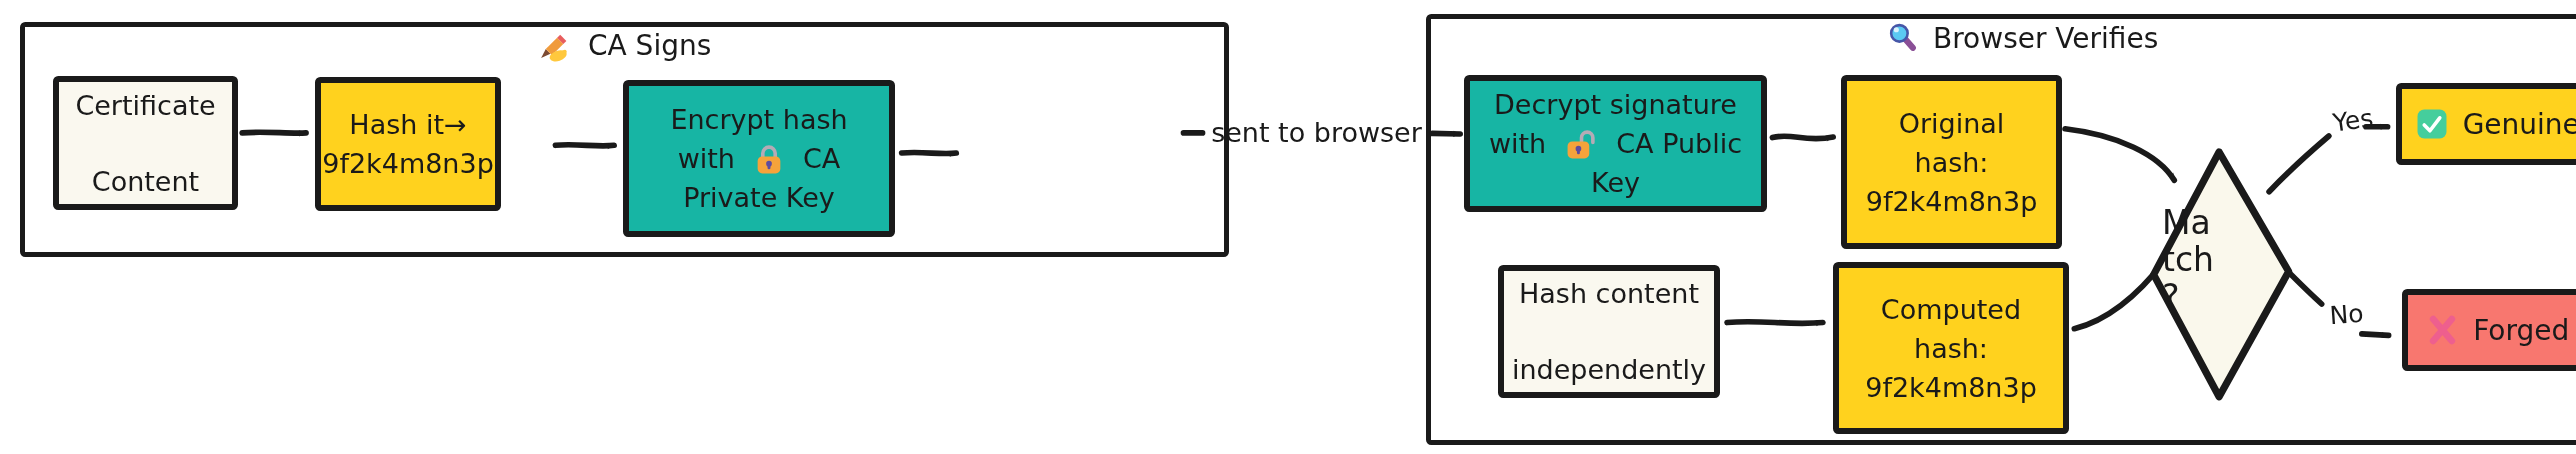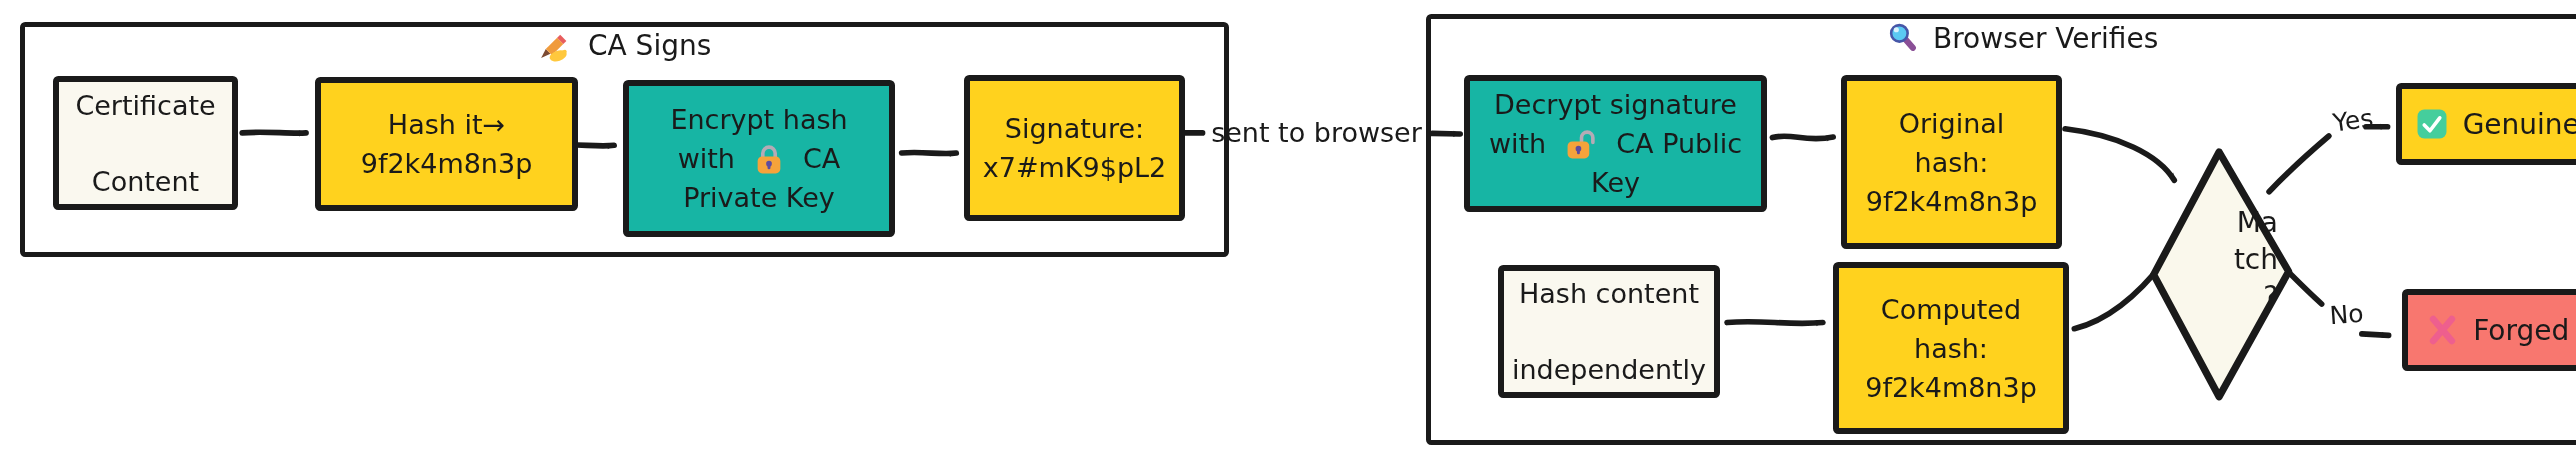--- a/index.html
+++ b/index.html
@@ -13,21 +13,21 @@
         text-align:center;font-size:27px;line-height:39px;z-index:3;}
   .bg-cream{background:#FAF8EF;gap:37px;}
   .bg-yellow{background:#FFD21E;}
   .bg-teal{background:#17B5A4;}
   .bg-red{background:#F8776F;}
   .iconline{display:flex;align-items:center;justify-content:center;gap:20px;}
   .result{flex-direction:row;gap:15.5px;font-size:28px;}
   .ptitle{position:absolute;display:flex;align-items:center;gap:18px;font-size:28px;z-index:3;}
   .floatlabel{position:absolute;z-index:3;font-size:27px;text-align:center;}
   .smalllabel{position:absolute;z-index:3;font-size:25px;text-align:center;}
-  .diamond-text{position:absolute;z-index:3;font-size:28px;line-height:37px;text-align:right;}
+  .diamond-text{position:absolute;z-index:3;font-size:33px;line-height:37px;text-align:left;}
   svg.icon{display:block;}
 </style>
 </head>
 <body>
 
 <div class="canvas">
 
   <div class="panel" style="left:19.6px;top:21.6px;width:1199px;height:225px;"></div>
   <div class="panel" style="left:1426px;top:14.4px;width:1210px;height:421px;"></div>
 
@@ -73,44 +73,40 @@
       <circle cx="18" cy="15" r="5" fill="#D9F2FC"></circle>
     </svg>
     <span>Browser Verifies</span>
   </div>
 
   <div class="node bg-cream" style="left:53px;top:76px;width:185px;height:134px;">
     <div>Certificate</div>
     <div>Content</div>
   </div>
 
-  <div class="node bg-yellow" style="left:315px;top:77px;width:263px;height:134px;">
+  <div class="node bg-yellow" style="left:315px;top:77px;width:186px;height:134px;">
     <div>Hash it→</div>
     <div>9f2k4m8n3p</div>
   </div>
 
   <div class="node bg-teal" style="left:623px;top:80px;width:272px;height:157px;">
     <div>Encrypt hash</div>
     <div class="iconline">
       <span>with</span>
       <svg class="icon" width="28" height="32" viewBox="0 0 54 62">
         <path d="M15,28 v-8 a12,12 0 0 1 24,0 v8" fill="none" stroke="#B5ABB5" stroke-width="7" stroke-linecap="round"></path>
         <rect x="5" y="26" width="44" height="33" rx="9" fill="#F5A33B"></rect>
         <circle cx="27" cy="40" r="5.5" fill="#5D4B9E"></circle>
         <rect x="24.2" y="42" width="5.6" height="9" rx="2.5" fill="#5D4B9E"></rect>
       </svg>
       <span>CA</span>
     </div>
     <div>Private Key</div>
   </div>
 
-  <div class="node bg-yellow" style="left:964px;top:75px;width:221px;height:146px;">
-    <div>Signature:</div>
-    <div>x7#mK9$pL2</div>
-  </div>
 
   <div class="floatlabel" style="left:1200px;top:117px;width:233px;">sent to browser</div>
 
   <div class="node bg-teal" style="left:1464px;top:75px;width:303px;height:137px;">
     <div>Decrypt signature</div>
     <div class="iconline">
       <span>with</span>
       <svg class="icon" width="30" height="32" viewBox="0 0 58 62">
         <path d="M30,26 v-7 a11,11 0 0 1 22,0 v9" fill="none" stroke="#B5ABB5" stroke-width="7" stroke-linecap="round"></path>
         <rect x="3" y="26" width="42" height="33" rx="9" fill="#F5A33B"></rect>

